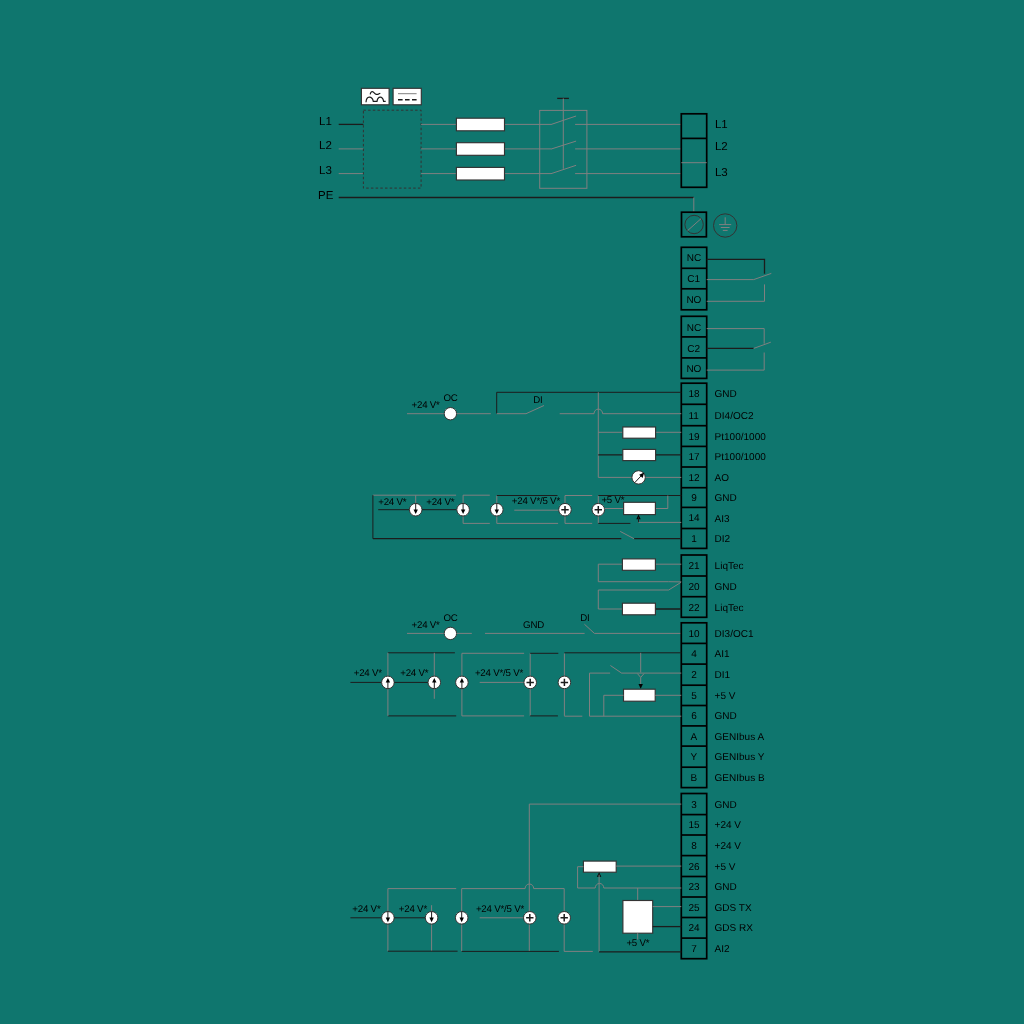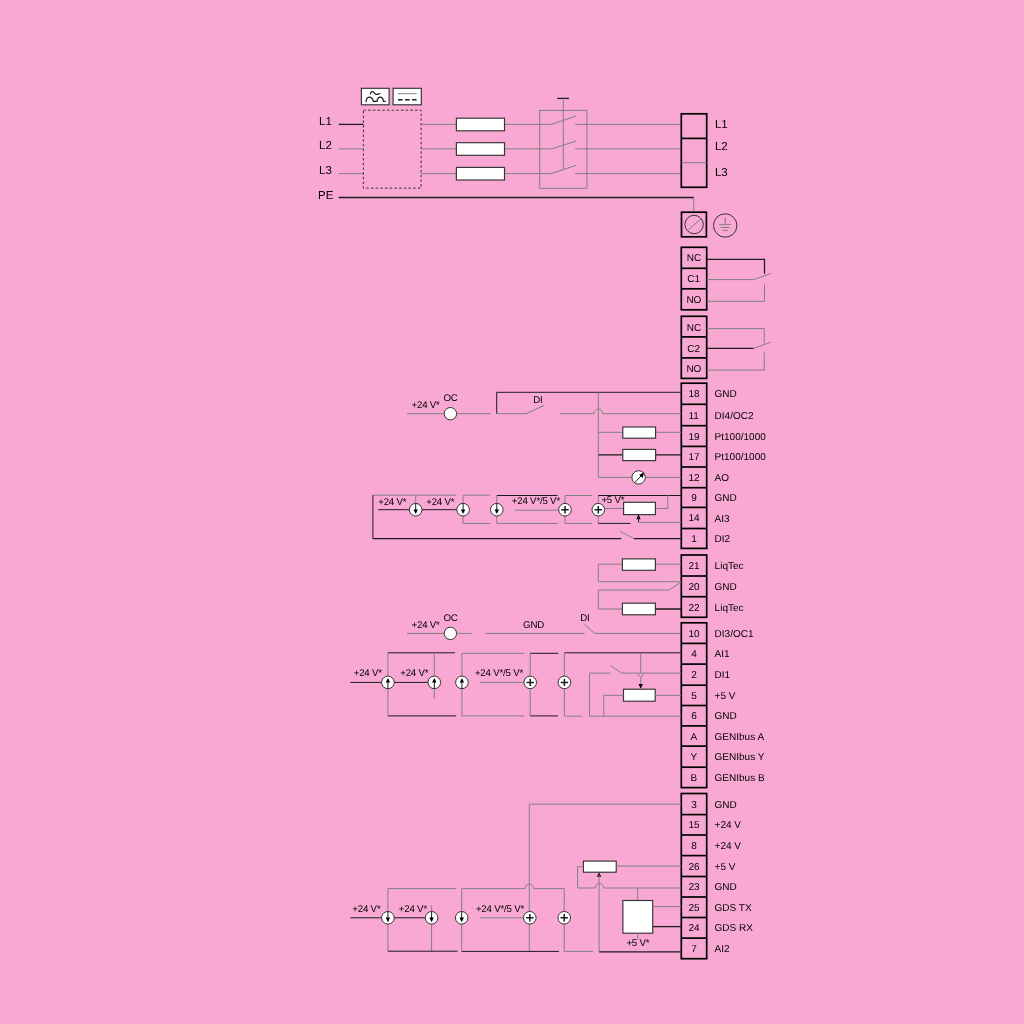--- a/index.html
+++ b/index.html
@@ -1,16 +1,16 @@
 <!DOCTYPE html>
 <html><head>
 <meta charset="utf-8">
 <style>
 html,body{margin:0;padding:0;background:#ffffff;}
-#page{width:1024px;height:1024px;position:relative;background:#f9a8d4;}
+#page{width:1024px;height:1024px;position:relative;background:#0f766e;}
 text{font-family:"Liberation Sans",sans-serif;fill:#000000;}
 .t10{font-size:10px;}
 .t11{font-size:11.5px;}
 .t9{font-size:9.7px;letter-spacing:-0.2px;}
 .w{stroke:#808080;stroke-width:1;fill:none;}
 .d{stroke:#1c1c1c;stroke-width:1.3;fill:none;}
 .b{stroke:#000000;stroke-width:1.7;fill:none;}
 .box{stroke:#333333;stroke-width:1.15;fill:#ffffff;}
 .gbox{stroke:#808080;stroke-width:1;fill:none;}
 </style>

